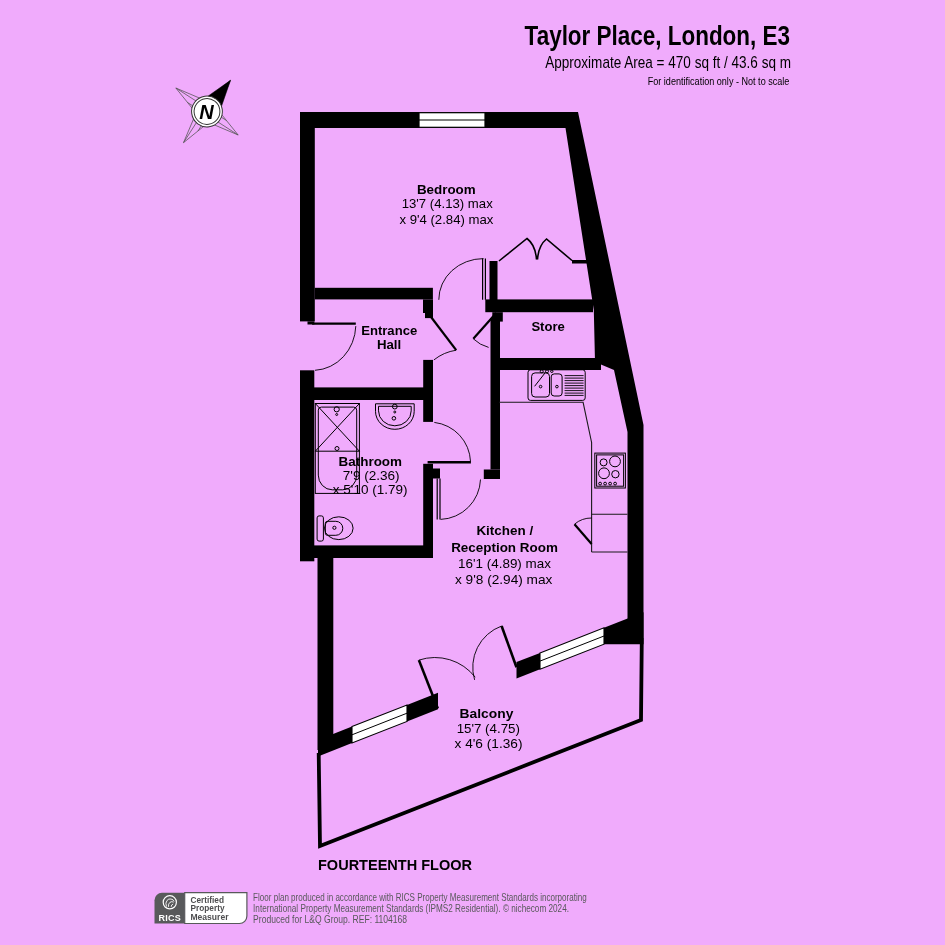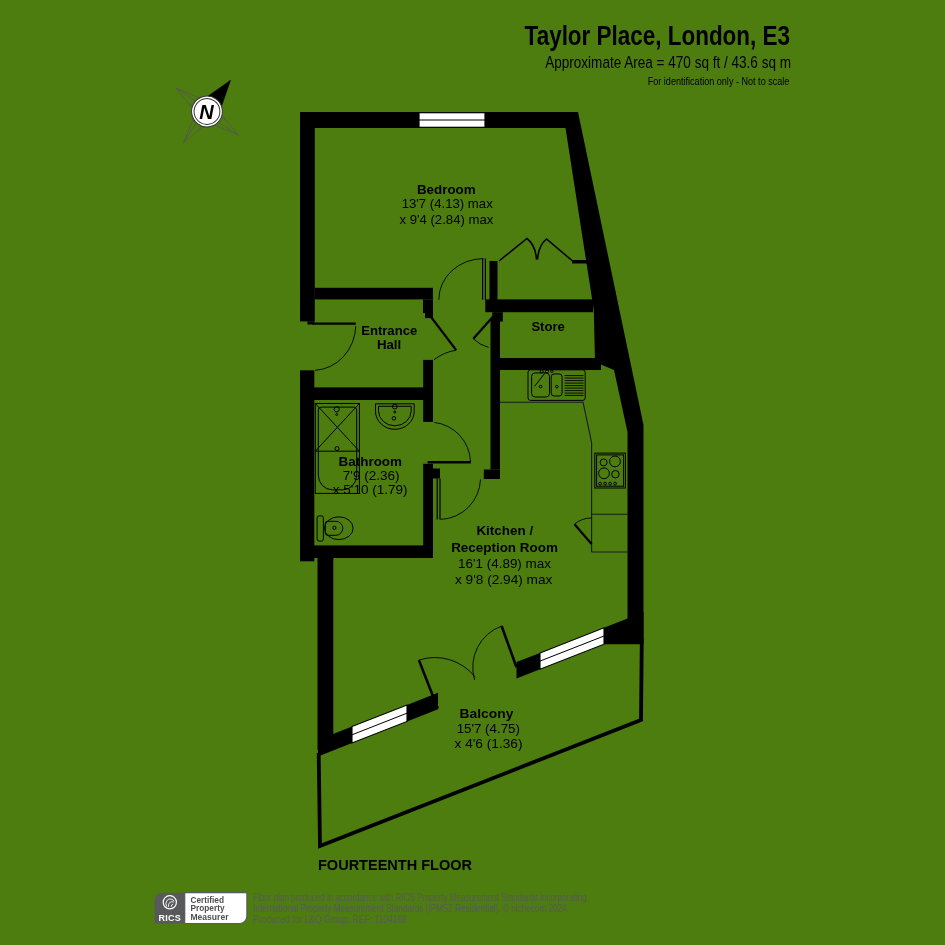--- a/index.html
+++ b/index.html
@@ -1,16 +1,16 @@
 <!DOCTYPE html>
 <html><head>
 <meta charset="utf-8">
 <style>
 html,body{margin:0;padding:0;background:#fff;}
-#page{position:relative;filter:brightness(1);width:945px;height:945px;background:#4d7c0f;overflow:hidden;
+#page{position:relative;filter:brightness(1);width:945px;height:945px;background:#f0abfc;overflow:hidden;
 font-family:"Liberation Sans", sans-serif;}
 svg{position:absolute;top:0;left:0;}
 .t{font-family:"Liberation Sans", sans-serif;}
 .rn{font-weight:bold;font-size:13.6px;text-anchor:middle;}
 .dim{font-size:13.6px;text-anchor:middle;}
 </style>
 </head>
 <body>
 <div id="page">
 <svg width="945" height="945" viewBox="0 0 945 945">

